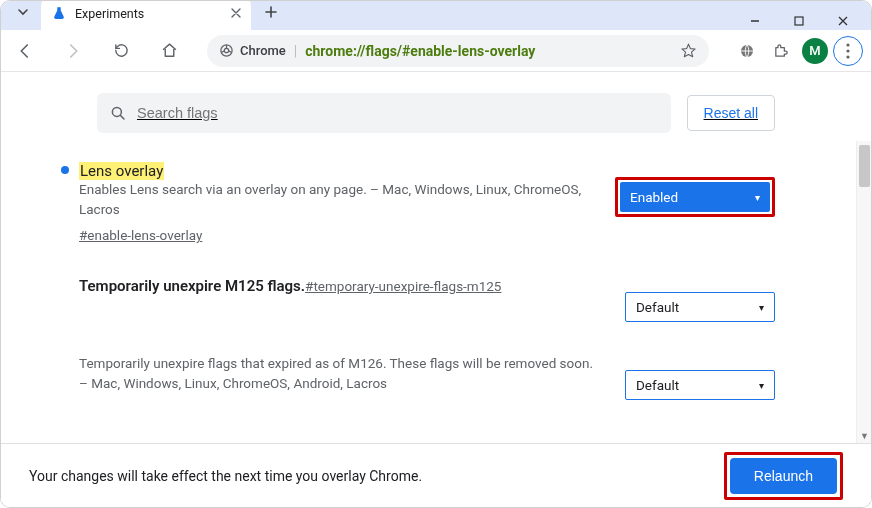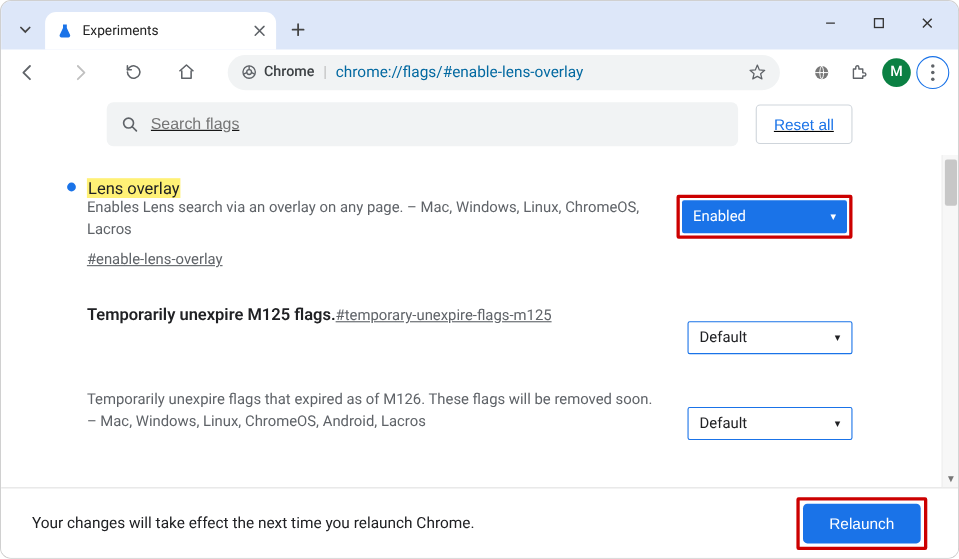--- a/index.html
+++ b/index.html
@@ -7,21 +7,21 @@
     width: 872px; height: 508px;
     font-family: "Segoe UI", Roboto, Arial, sans-serif;
     background: #fff;
     border: 1px solid #d0d0d0;
     border-radius: 10px;
     overflow: hidden;
     position: relative;
   }
   
   .titlebar {
-    height: 44px;
+    height: 29px;
     background: #dde7f9;
     display: flex; align-items: flex-end;
     padding: 0 6px;
     position: relative;
   }
   .tab-dropdown {
     width: 28px; height: 28px;
     display:flex;align-items:center;justify-content:center;
     margin: 0 4px 4px 2px;
     border-radius: 6px;
@@ -69,21 +69,21 @@
     padding: 0 12px;
     gap:8px;
     margin: 0 6px;
     font-size:14px;
     color:#5f6368;
   }
   .omnibox .chip {
     display:flex;align-items:center;gap:6px;
     color:#3c4043;font-weight:500;font-size:13px;
   }
-  .omnibox .url { color:#0369a1; flex:1; }
+  .omnibox .url { color:#4d7c0f; flex:1;font-weight:bold; }
   .omnibox .sep { color:#bdbdbd; }
   .right-icons { display:flex;align-items:center;gap:2px; }
   .avatar { width:26px;height:26px;border-radius:50%;background:#0b8043;color:#fff;display:flex;align-items:center;justify-content:center;font-size:13px;font-weight:500; }
   .menu-outline { border:1.5px solid #1a73e8;border-radius:50%; }
   
   .page {
     position:absolute; top:82px; left:0; right:0; bottom:0;
     display:flex; flex-direction:column;
     background:#fff;
   }
@@ -323,18 +323,18 @@
         </div>
       </div>
     <div class="scrollbar">
       <div class="scroll-arrow" style="top:0">▲</div>
       <div class="scroll-thumb"></div>
       <div class="scroll-arrow" style="bottom:0">▼</div>
     </div>
   </div>
 
   <div class="bottom-bar">
-    <div class="msg">Your changes will take effect the next time you relaunch Chrome.</div>
+    <div class="msg">Your changes will take effect the next time you overlay Chrome.</div>
     <div class="relaunch-wrap">
       <button class="relaunch">Relaunch</button>
     </div>
   </div>
 </div>
 
 </body></html>

